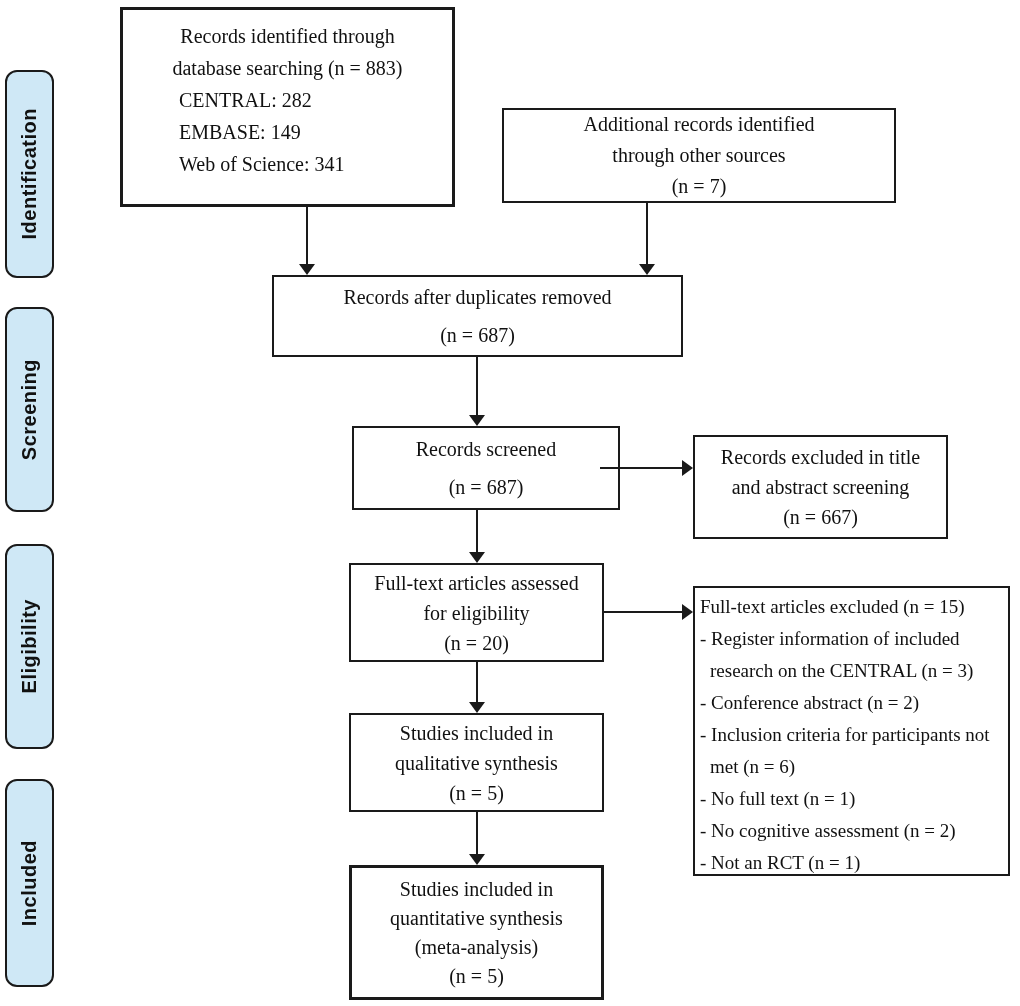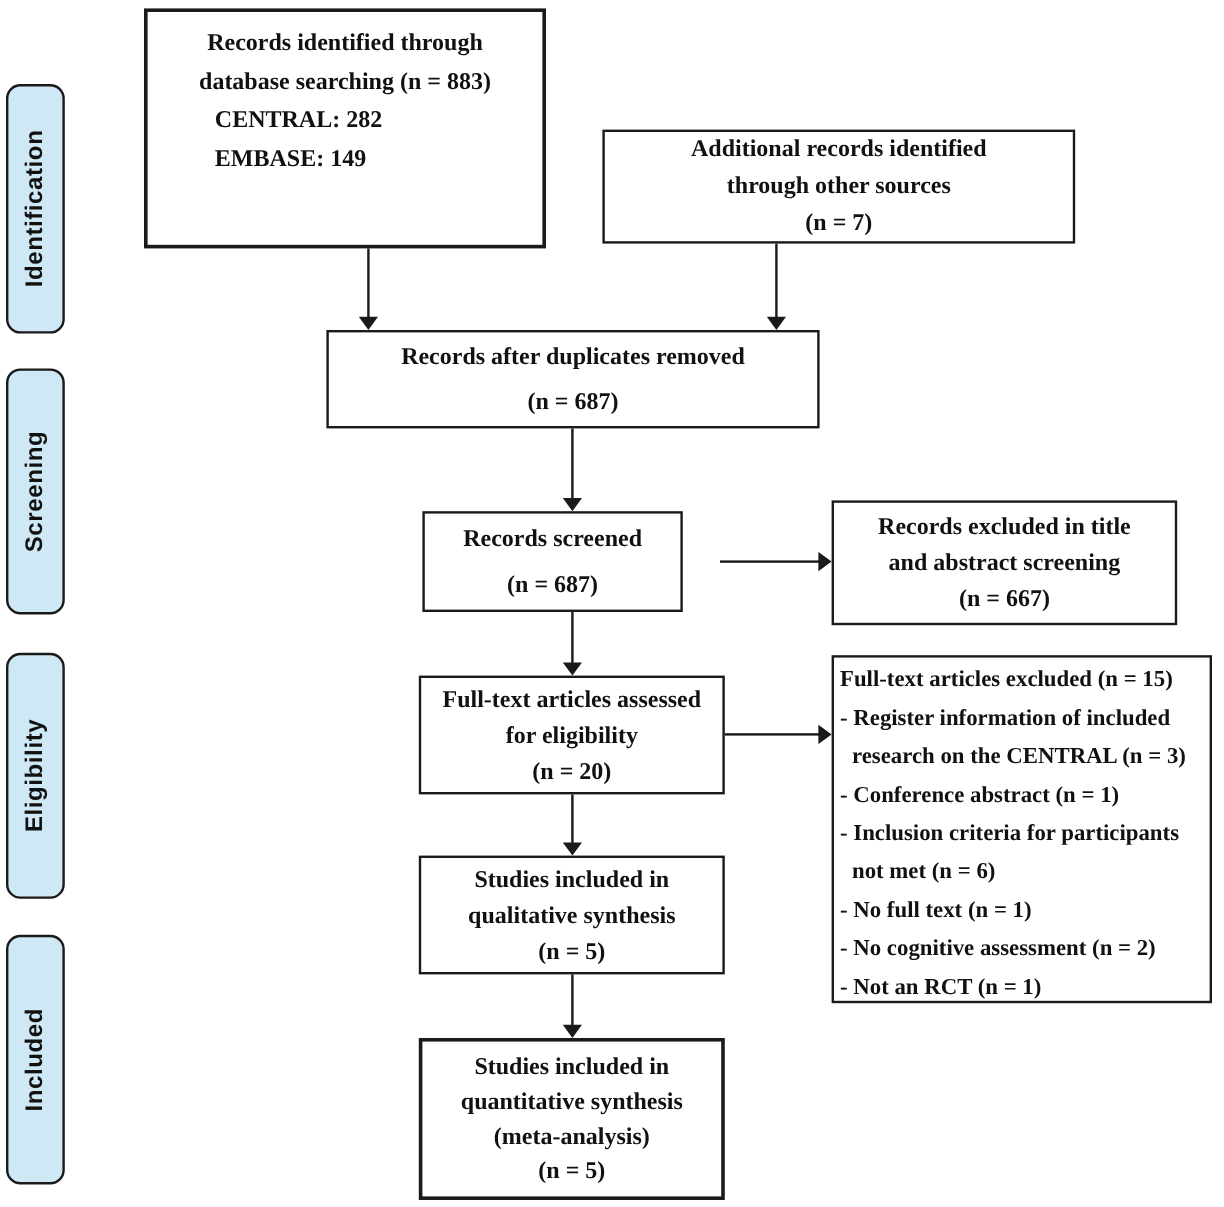--- a/index.html
+++ b/index.html
@@ -11,31 +11,31 @@
   .rail {
     position:absolute; background:#cfe8f6; border:2px solid #1a1a1a; border-radius:12px;
     display:flex; align-items:center; justify-content:center;
     font-family:"Liberation Sans", sans-serif; font-weight:bold; font-size:20px; color:#111;
   }
   .rail .vtext { writing-mode:vertical-rl; transform:rotate(180deg); letter-spacing:0.5px; }
   
   .box {
     position:absolute; background:#ffffff; border:2px solid #1a1a1a; box-sizing:border-box;
     display:flex; flex-direction:column; align-items:center; justify-content:center;
-    text-align:center; font-weight:bold; font-size:20px; line-height:30px;
+    text-align:center; font-weight:normal; font-size:20px; line-height:30px;
   }
   .thick { border-width:3px; }
   .lh31 { line-height:31px; }
   .lh38 { line-height:38px; }
   .lh30 { line-height:30px; }
   .lh29 { line-height:29px; }
   #b1 { justify-content:flex-start; padding-top:10px; line-height:32px; }
   #b1 .sources { align-self:flex-start; text-align:left; margin-left:56px; }
   #b7 { align-items:flex-start; justify-content:flex-start; text-align:left;
-        padding:3px 5px; font-size:19px; line-height:32px; }
+        padding:3px 5px; font-size:19px; line-height:32px;margin-top:40px; }
   #b7 .item { padding-left:10px; text-indent:-10px; }
   
   .vline { position:absolute; width:2px; background:#1a1a1a; }
   .hline { position:absolute; height:2px; background:#1a1a1a; }
   .arrow-down { position:absolute; width:0; height:0;
     border-left:8px solid transparent; border-right:8px solid transparent;
     border-top:11px solid #1a1a1a; }
   .arrow-right { position:absolute; width:0; height:0;
     border-top:8px solid transparent; border-bottom:8px solid transparent;
     border-left:11px solid #1a1a1a; }
@@ -57,55 +57,56 @@
   <div class="rail" style="left: 5px; top: 779px; width: 45px; height: 204px; background: rgb(207, 232, 246);">
     <span class="vtext">Included</span>
   </div>
 
   <div class="box thick" id="b1" style="left:120px; top:7px; width:335px; height:200px;">
     <div>Records identified through</div>
     <div>database searching (n = 883)</div>
     <div class="sources">
       <div>CENTRAL: 282</div>
       <div>EMBASE: 149</div>
+      <div>Web of Science: 341</div>
     </div>
   </div>
 
   <div class="box lh31" id="b2" style="left:502px; top:108px; width:394px; height:95px;">
     <div>Additional records identified</div>
     <div>through other sources</div>
     <div>(n = 7)</div>
   </div>
 
   <div class="box lh38" id="b3" style="left:272px; top:275px; width:411px; height:82px;">
     <div>Records after duplicates removed</div>
     <div>(n = 687)</div>
   </div>
 
-  <div class="box lh38" id="b4" style="left:352px; top:426px; width:217px; height:84px;">
+  <div class="box lh38" id="b4" style="left:352px; top:426px; width:268px; height:84px;">
     <div>Records screened</div>
     <div>(n = 687)</div>
   </div>
 
-  <div class="box lh30" id="b5" style="left:693px; top:417px; width:288px; height:104px;text-align:center;">
+  <div class="box lh30" id="b5" style="left:693px; top:435px; width:255px; height:104px;text-align:center;">
     <div>Records excluded in title</div>
     <div>and abstract screening</div>
     <div>(n = 667)</div>
   </div>
 
   <div class="box lh30" id="b6" style="left:349px; top:563px; width:255px; height:99px;">
     <div>Full-text articles assessed</div>
     <div>for eligibility</div>
     <div>(n = 20)</div>
   </div>
 
   <div class="box" id="b7" style="left:693px; top:546px; width:317px; height:290px;">
     <div>Full-text articles excluded (n = 15)</div>
     <div class="item">- Register information of included research on the CENTRAL (n = 3)</div>
-    <div class="item">- Conference abstract (n = 1)</div>
+    <div class="item">- Conference abstract (n = 2)</div>
     <div class="item">- Inclusion criteria for participants not met (n = 6)</div>
     <div class="item">- No full text (n = 1)</div>
     <div class="item">- No cognitive assessment (n = 2)</div>
     <div class="item">- Not an RCT (n = 1)</div>
   </div>
 
   <div class="box lh30" id="b8" style="left:349px; top:713px; width:255px; height:99px;">
     <div>Studies included in</div>
     <div>qualitative synthesis</div>
     <div>(n = 5)</div>

